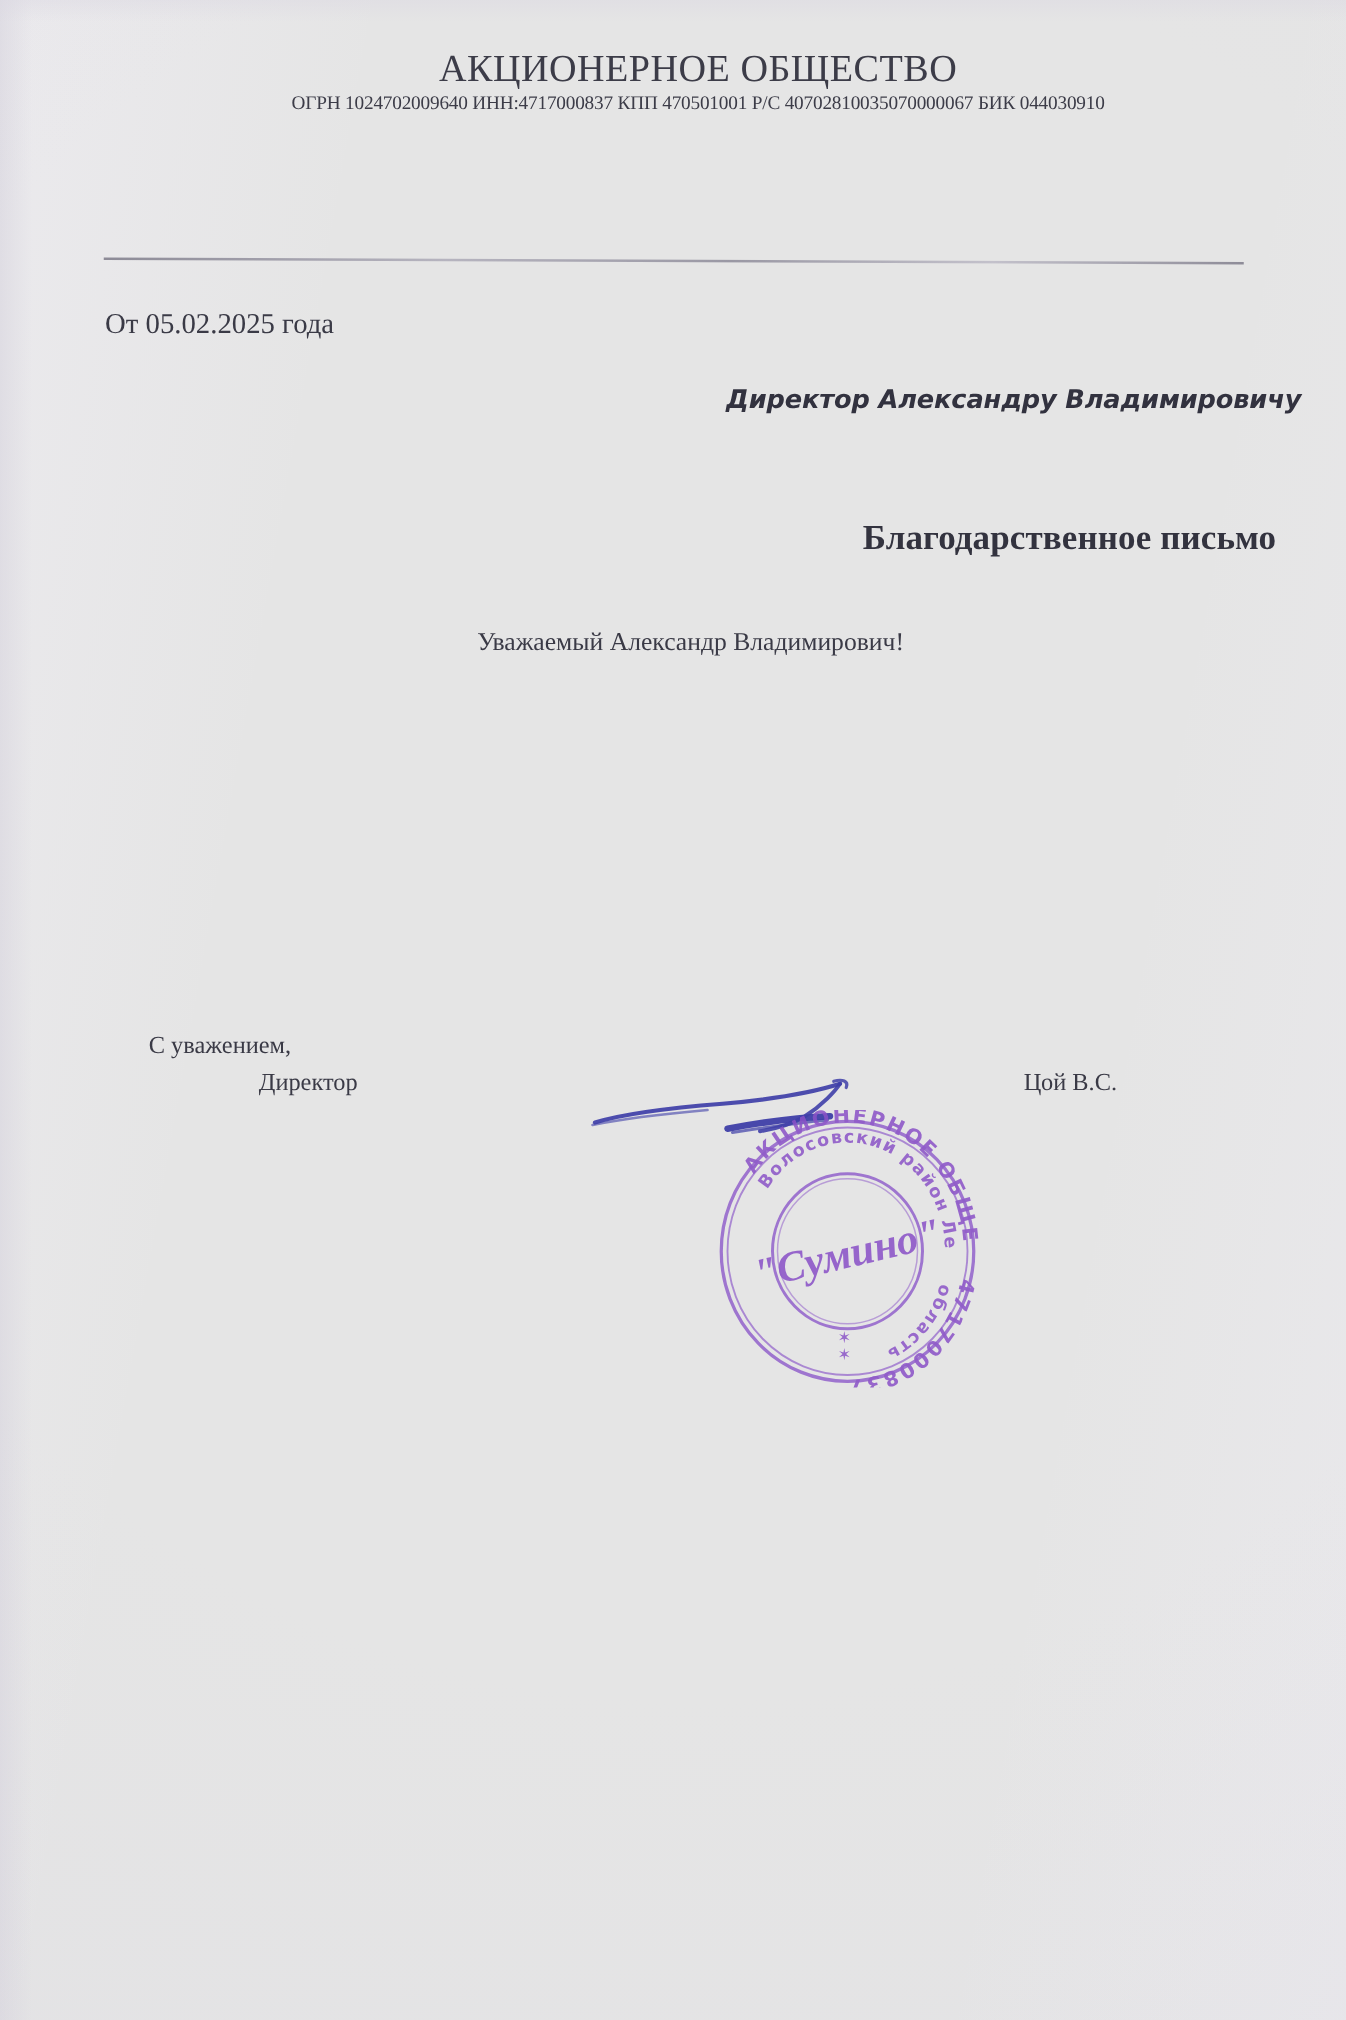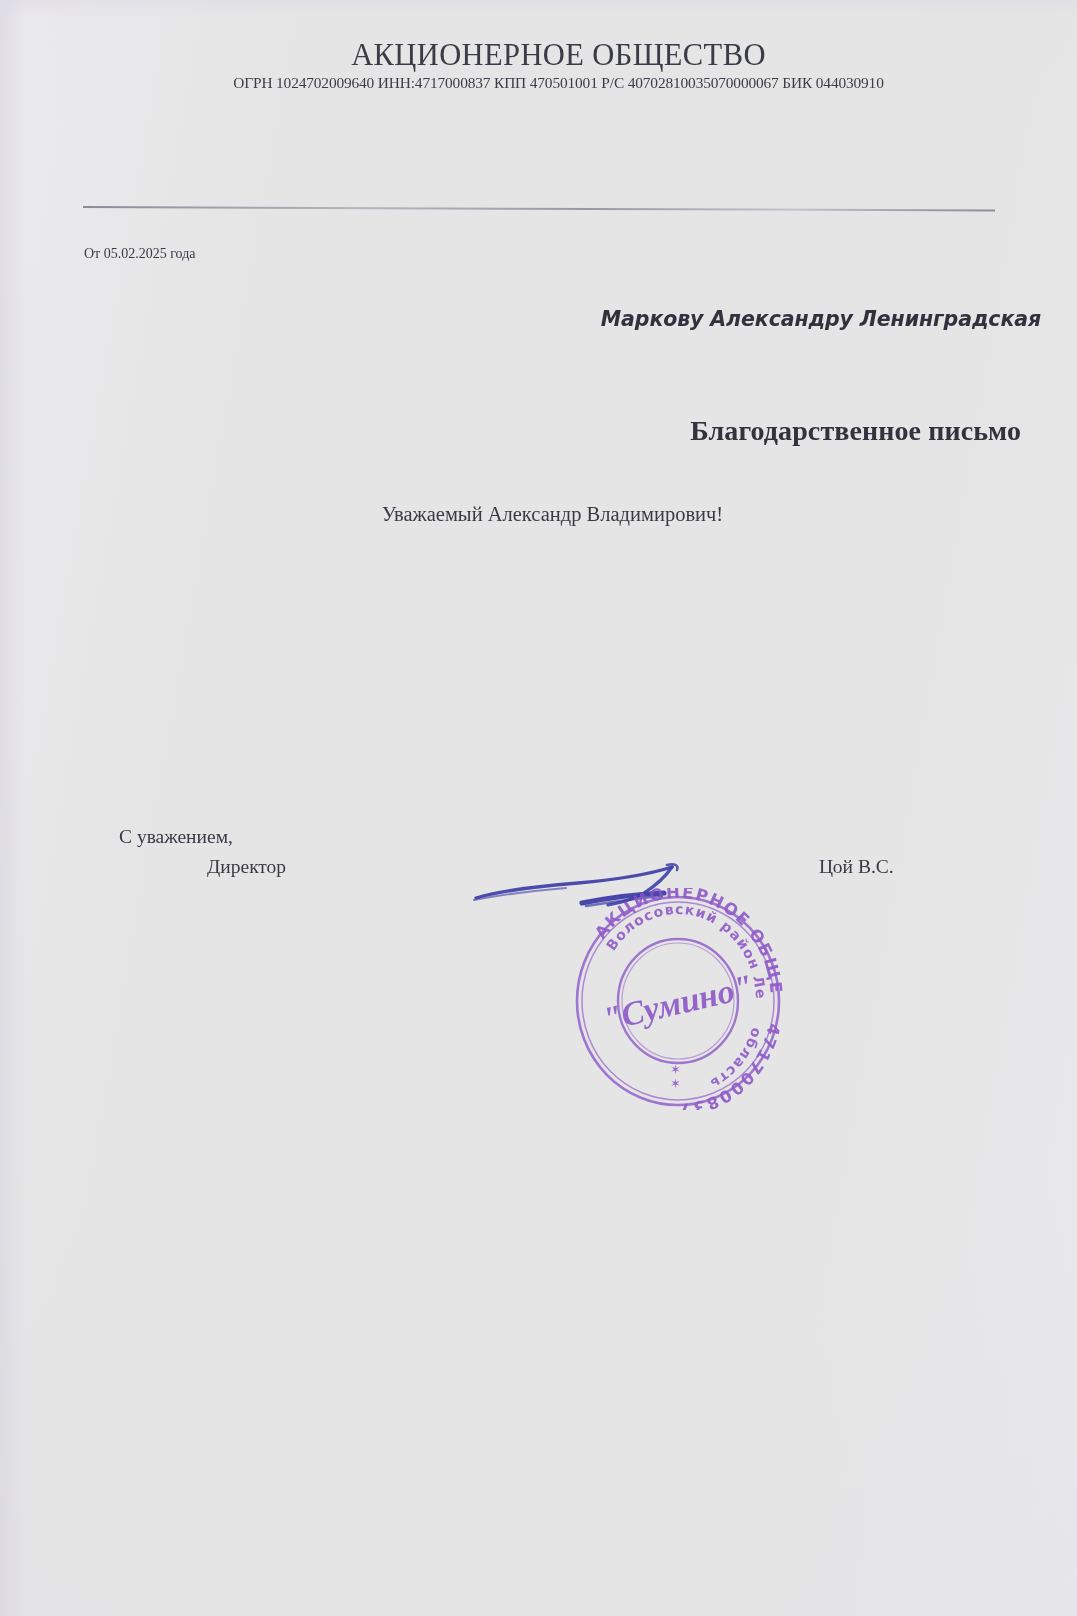--- a/index.html
+++ b/index.html
@@ -85,21 +85,21 @@
     background: linear-gradient(90deg, #8d8b97 0%, #b6b4bf 30%, #9a98a4 55%, #c3c1cb 78%, #8e8c98 100%);
     transform: rotate(0.22deg);
     transform-origin: left center;
   }
 
   
   #date-line {
     position: absolute;
     left: 84px;
     top: 246px;
-    font-size: 14px;
+    font-size: 23px;
     color: #3a3a46;
   }
   #addressee {
     position: absolute;
     right: 76px;
     top: 307px;
     font-family: "DejaVu Sans", "Liberation Sans", sans-serif;
     font-weight: bold;
     font-style: italic;
     font-size: 20.5px;
@@ -218,21 +218,21 @@
 
   <div id="letterhead">
     <div class="org-name">АКЦИОНЕРНОЕ ОБЩЕСТВО</div>
     <div class="req-line codes">ОГРН 1024702009640 ИНН:4717000837 КПП 470501001 Р/С 40702810035070000067 БИК 044030910</div>
   </div>
 
   <div id="header-rule"></div>
 
   <div id="date-line">От 05.02.2025 года</div>
 
-  <div id="addressee">Маркову Александру Ленинградская</div>
+  <div id="addressee">Директор Александру Владимировичу</div>
 
   <div id="letter-title">Благодарственное письмо</div>
 
   <div id="salutation">Уважаемый Александр Владимирович!</div>
 
 
   <div id="closing">С уважением,</div>
 
   <div id="position-title">Директор</div>
 

